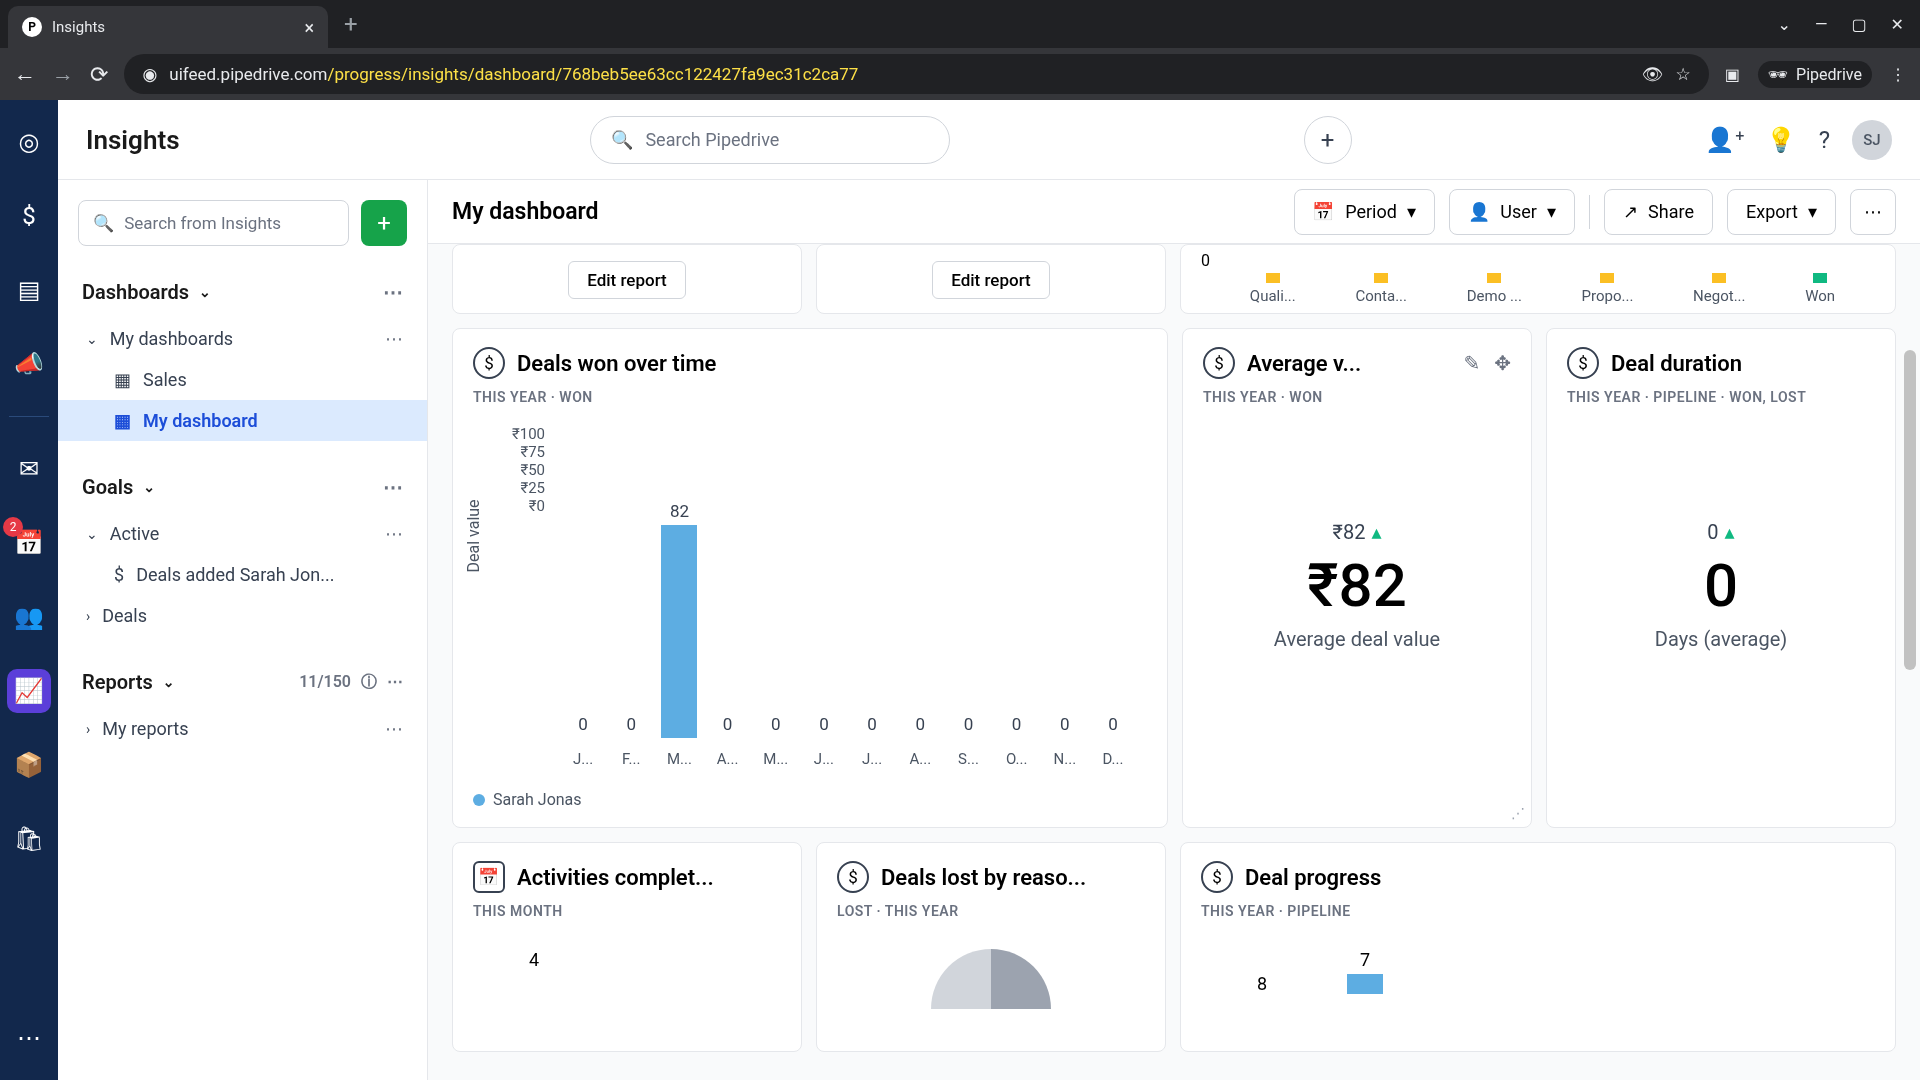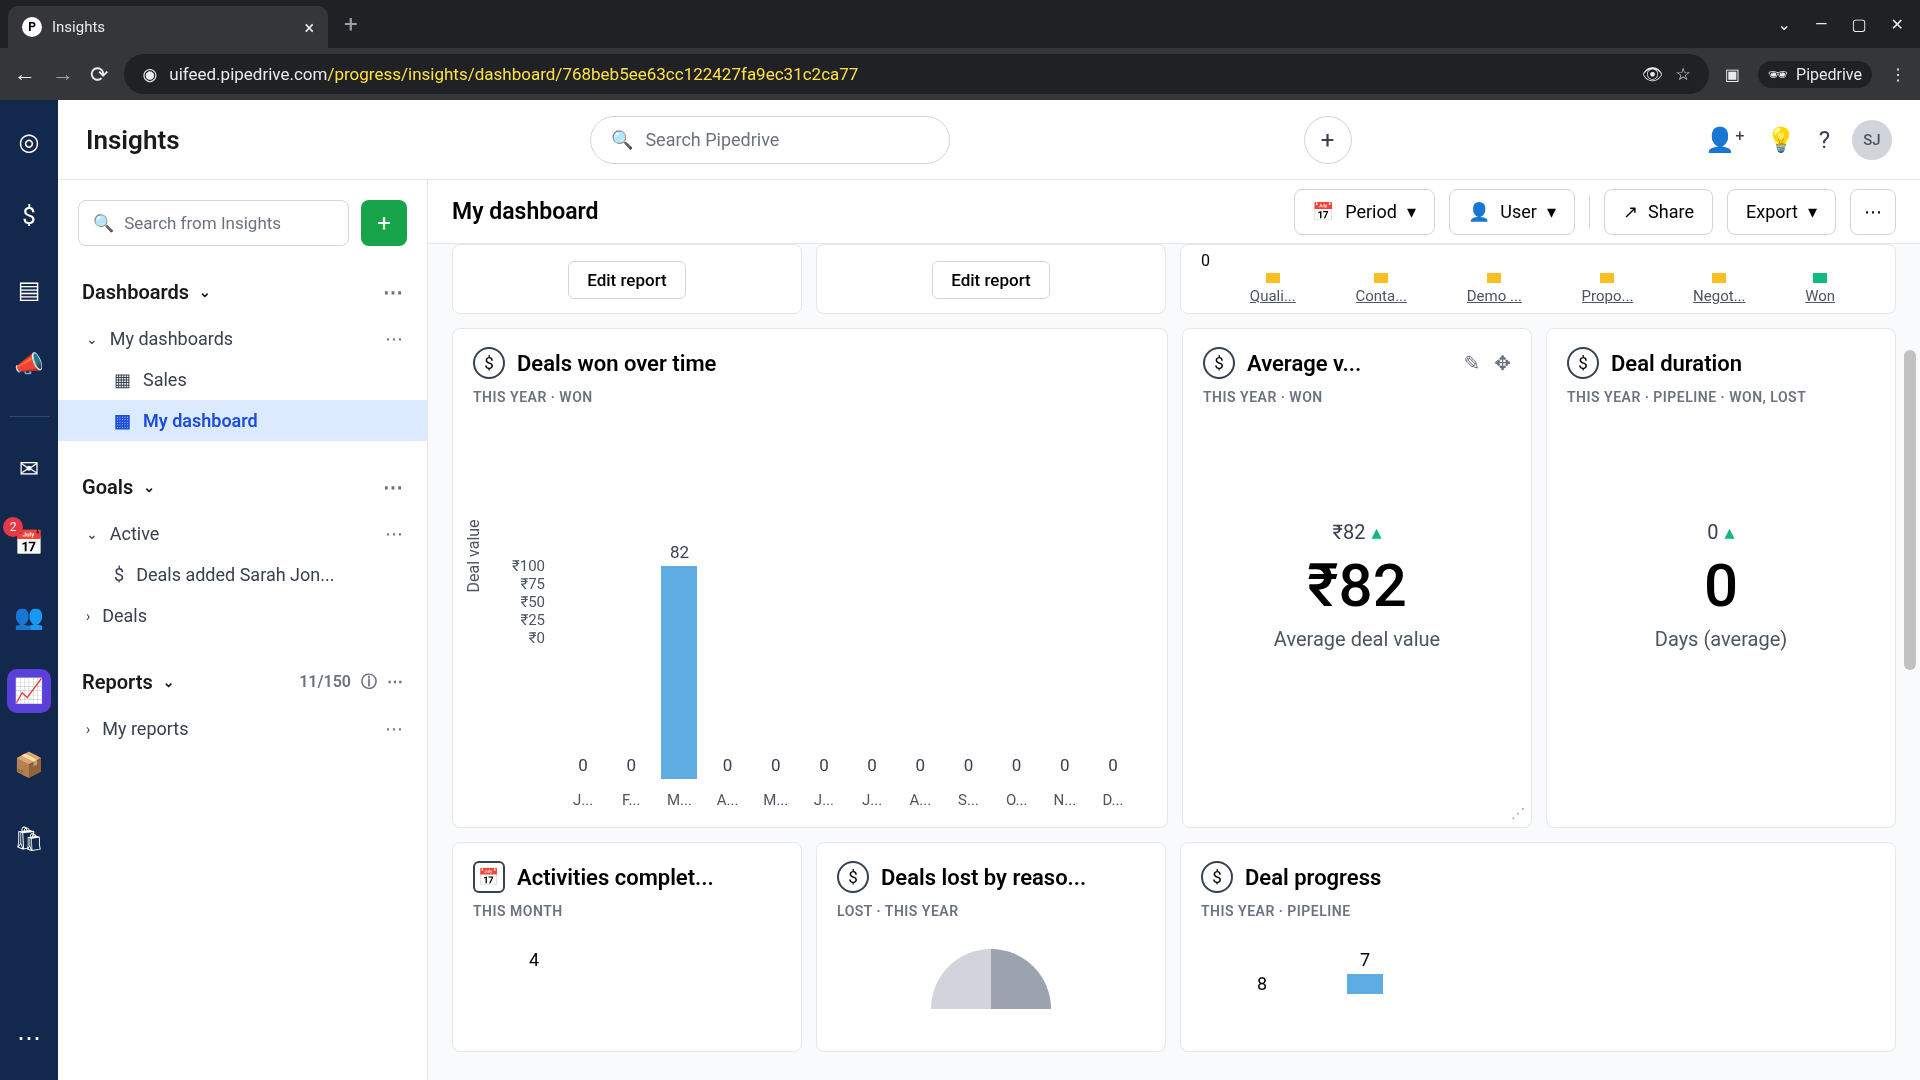--- a/index.html
+++ b/index.html
@@ -79,31 +79,31 @@
 .card-title-row { display: flex; align-items: center; gap: 12px; }
 .card-title { font-size: 22px; font-weight: 600; white-space: nowrap; overflow: hidden; text-overflow: ellipsis; }
 .card-sub { font-size: 14px; color: #6b7280; font-weight: 600; margin-top: 10px; letter-spacing: 0.5px; }
 .card-hover-icons { display: flex; gap: 14px; color: #6b7280; margin-left: auto; cursor: pointer; font-size: 20px; }
 
 
 .row1 { display: grid; grid-template-columns: 350px 350px 716px; gap: 14px; margin-bottom: 14px; }
 .partial-card { background: #fff; border: 1px solid #e5e7eb; border-radius: 8px; padding: 0 0 14px; display: flex; flex-direction: column; align-items: center; justify-content: flex-end; height: 70px; overflow: hidden; }
 .edit-report-btn { border: 1px solid #d1d5db; border-radius: 6px; padding: 8px 18px; font-size: 17px; cursor: pointer; background: #fff; font-weight: 500; }
 .stage-chart { display: flex; gap: 40px; padding: 0 30px; width: 100%; justify-content: space-around; }
-.stage-col { display: flex; flex-direction: column; align-items: center; gap: 4px; font-size: 15px; color: #4b5563; text-decoration: underline; }
+.stage-col { display: flex; flex-direction: column; align-items: center; gap: 4px; font-size: 15px; color: #4b5563; }
 .stage-bar { width: 14px; height: 10px; background: #fbbf24; }
 .stage-bar.green { background: #10b981; }
 .stage-label { white-space: nowrap; overflow: hidden; text-overflow: ellipsis; max-width: 62px; }
 .stage-zero { font-size: 16px; }
 
 
 .row2 { display: grid; grid-template-columns: 716px 350px 350px; gap: 14px; margin-bottom: 14px; }
 .card.tall { height: 500px; }
 .chart-area { margin-top: 20px; flex: 1; position: relative; height: 330px; }
-.y-axis { position: absolute; left: 32px; top: 0; bottom: 30px; display: flex; flex-direction: column; justify-content: center; font-size: 15px; color: #4b5563; text-align: right; width: 44px; }
+.y-axis { position: absolute; left: 32px; top: 0; bottom: 30px; display: flex; flex-direction: column; justify-content: flex-start; font-size: 15px; color: #4b5563; text-align: right; width: 44px; }
 .y-axis div { transform: translateX(-4px); }
 .y-label { position: absolute; left: 0; top: 50%; transform: rotate(-90deg) translateX(34px); transform-origin: left center; font-size: 16px; color: #4b5563; }
 .bars { position: absolute; left: 86px; right: 10px; top: 0; bottom: 30px; display: flex; align-items: flex-end; }
 .bar-col { flex: 1; display: flex; flex-direction: column; align-items: center; gap: 4px; }
 .bar { width: 36px; background: #5dade2; }
 .bar-val { font-size: 17px; color: #374151; }
 .x-axis { position: absolute; left: 86px; right: 10px; bottom: 0; display: flex; }
 .x-axis div { flex: 1; text-align: center; font-size: 15px; color: #4b5563; white-space: nowrap; overflow: hidden; text-overflow: ellipsis; }
 .legend { display: flex; align-items: center; gap: 8px; margin-top: 22px; font-size: 16px; color: #4b5563; }
 .legend-dot { width: 12px; height: 12px; border-radius: 50%; background: #5dade2; }
@@ -401,20 +401,24 @@
                     <div>M...</div>
                     <div>J...</div>
                     <div>J...</div>
                     <div>A...</div>
                     <div>S...</div>
                     <div>O...</div>
                     <div>N...</div>
                     <div>D...</div>
                   </div>
               </div>
+              <div class="legend">
+                <span class="legend-dot"></span>
+                <span>Sarah Jonas</span>
+              </div>
             </div>
 
             <div class="card tall">
               <div class="card-title-row">
                 <span class="card-icon">$</span>
                 <span class="card-title">Average v...</span>
                 <span class="card-hover-icons">
                   <span>✎</span>
                   <span>✥</span>
                 </span>

